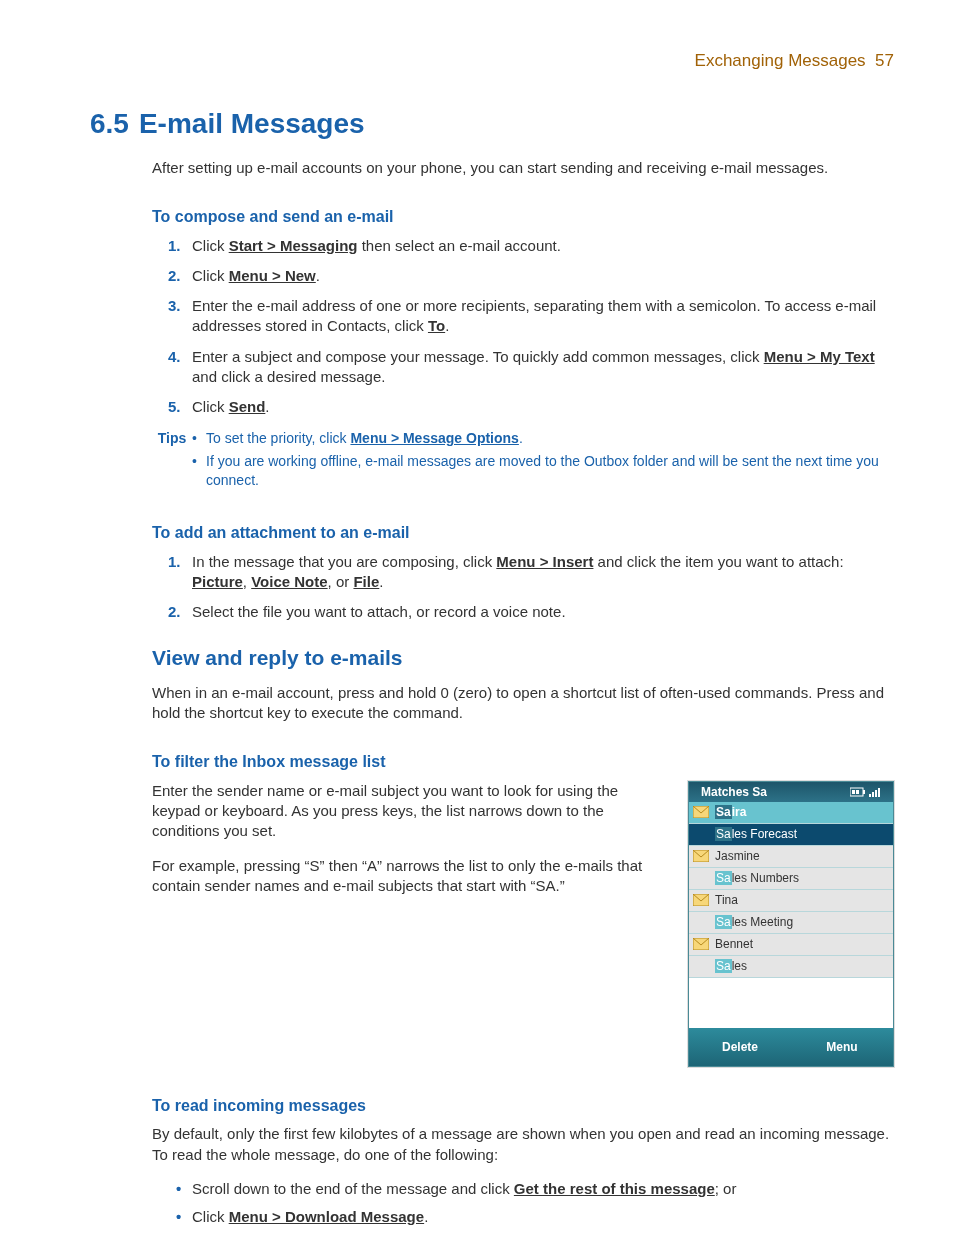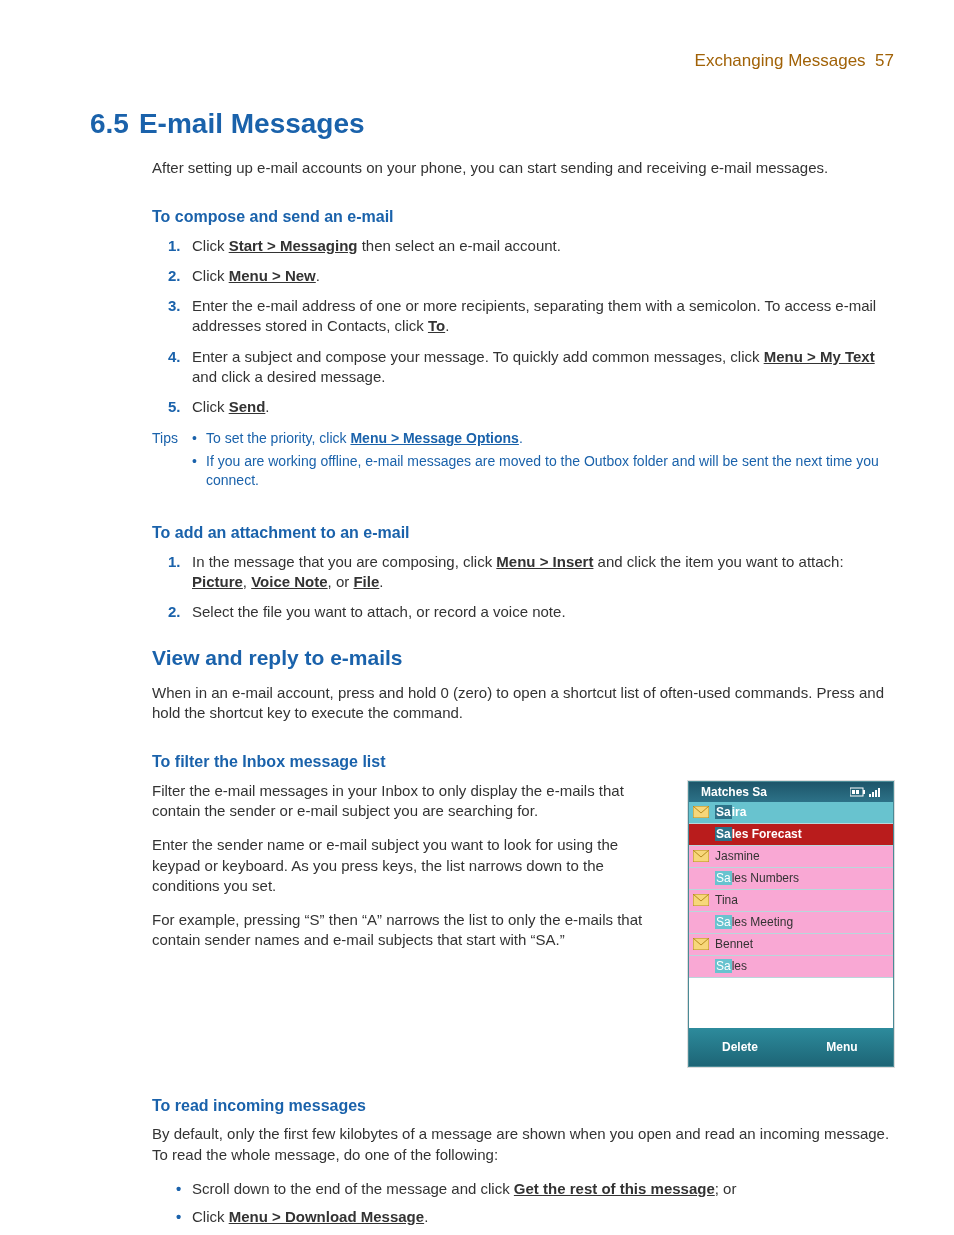--- a/index.html
+++ b/index.html
@@ -67,23 +67,24 @@
     color: #1a62ab;
     font-weight: 700;
   }
   .tips-block {
     display: flex;
     margin: 8px 0 8px 62px;
     color: #1a62ab;
     font-size: 14px;
   }
   .tips-label {
-    font-weight: 400;
+    font-weight: 700;
     width: 40px;
     flex: 0 0 40px;
+    text-align: center;
   }
   .tips-items {
     flex: 1;
   }
   .tips-items .tip-line {
     position: relative;
     padding-left: 14px;
     margin-bottom: 4px;
   }
   .tips-items .tip-line::before {
@@ -142,24 +143,24 @@
     font-weight: 700;
     font-size: 12px;
   }
   .phone-status-icons { display:flex; gap:3px; align-items:center; }
   .phone-status-icons svg { display:block; }
   .phone-row {
     display: flex;
     align-items: center;
     border-bottom: 1px solid #b8d7db;
     height: 21px;
-    background: #f9a8d4;
+    background: #e5e5e5;
   }
   .phone-row.header { background: #68c3cf; color:#fff; font-weight:700; }
-  .phone-row.subject-row { background: #b91c1c; color:#fff;font-weight:bold; }
+  .phone-row.subject-row { background: #0c4a6e; color:#fff; }
   .phone-row .env {
     width: 24px;
     display:flex;
     align-items:center;
     justify-content:center;
   }
   .phone-row .txt { flex:1; padding-left: 2px; }
   .phone-row .hl { background: #2d7288; color:#fff; padding:0 1px; }
   .phone-blank {
     height: 50px;
@@ -218,21 +219,20 @@
   </ol>
 
   <h2>View and reply to e-mails</h2>
 
   <p class="para">When in an e-mail account, press and hold 0 (zero) to open a shortcut list of often-used commands. Press and hold the shortcut key to execute the command.</p>
 
   <h3>To filter the Inbox message list</h3>
 
   <div class="two-col">
     <div class="col-text">
-      <p>Filter the e-mail messages in your Inbox to only display the e-mails that contain the sender or e-mail subject you are searching for.</p>
       <p>Enter the sender name or e-mail subject you want to look for using the keypad or keyboard. As you press keys, the list narrows down to the conditions you set.</p>
       <p>For example, pressing “S” then “A” narrows the list to only the e-mails that contain sender names and e-mail subjects that start with “SA.”</p>
     </div>
 
     <div class="phone-shot">
       <div class="phone-bar">
         <span>Matches Sa</span>
         <span class="phone-status-icons">
           <svg width="16" height="10" viewBox="0 0 16 10">
               <rect x="0" y="1" width="13" height="8" fill="none" stroke="#fff" stroke-width="1"></rect>

